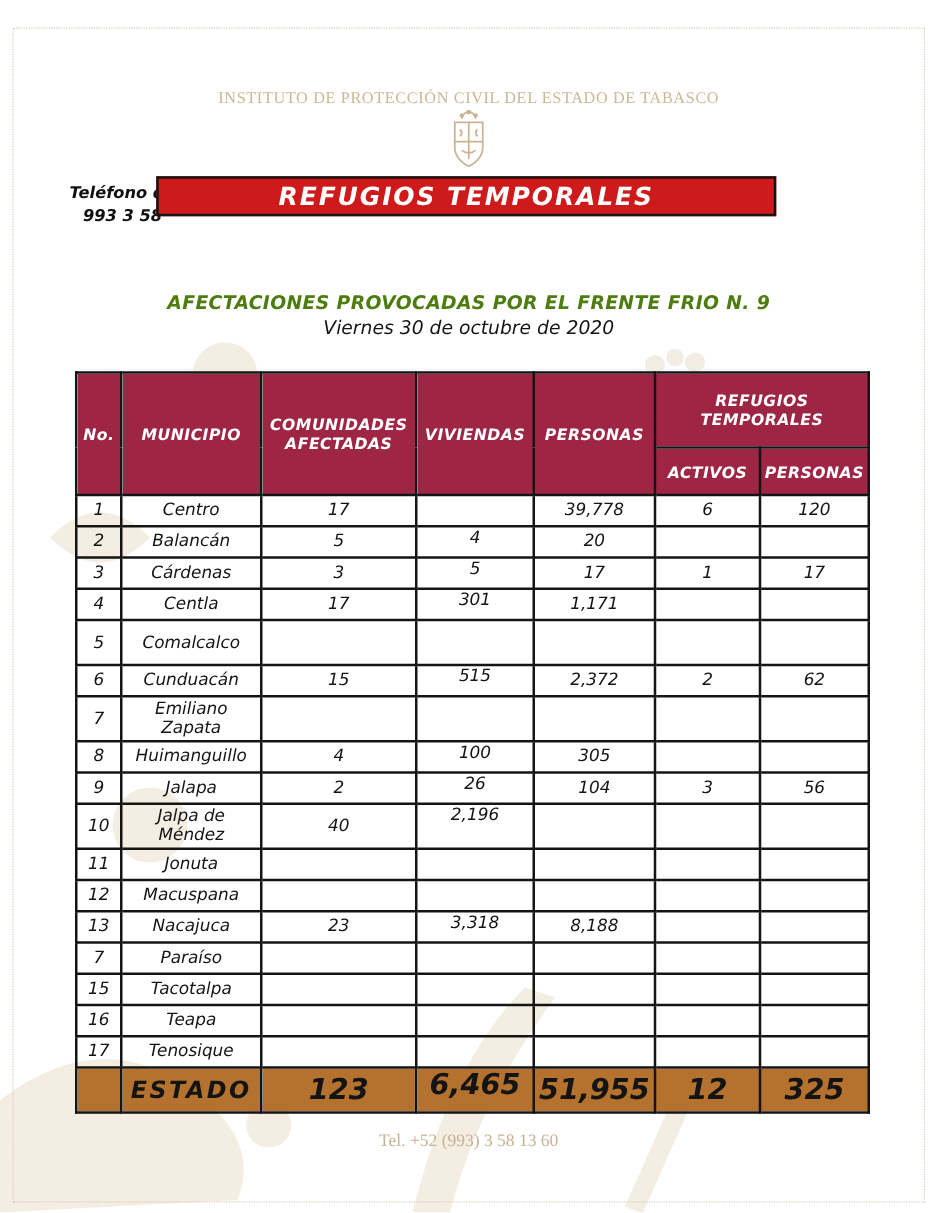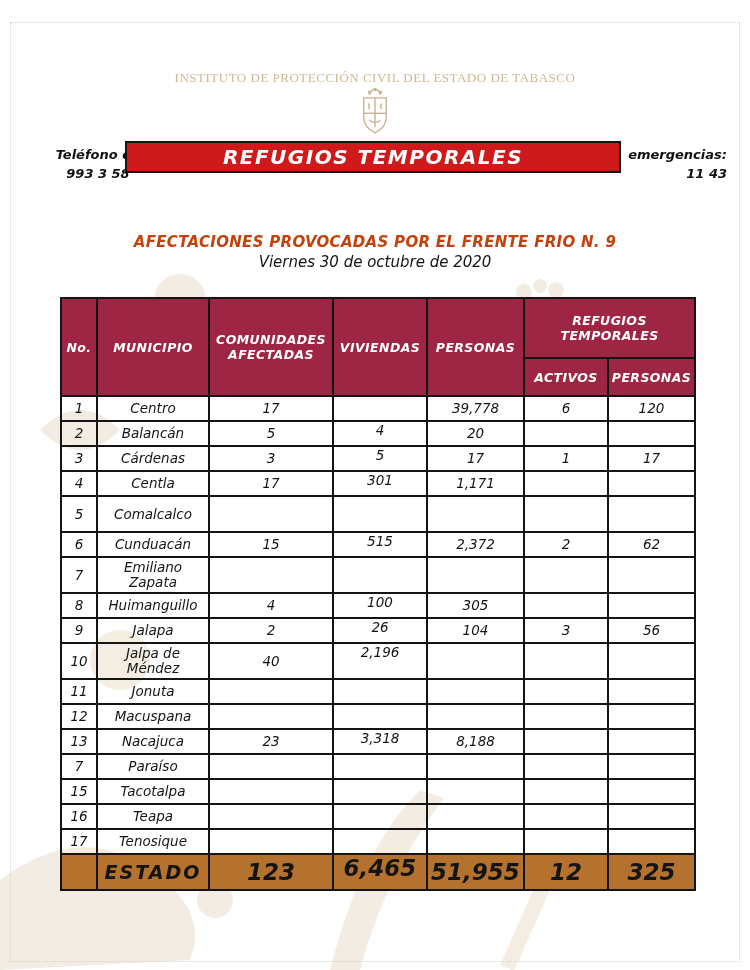--- a/index.html
+++ b/index.html
@@ -40,21 +40,21 @@
   .banner-bar span{
     color:#fff;font-weight:bold;font-style:italic;font-size:20px;letter-spacing:1.5px;
   }
   .banner-right{
     position:absolute;top:146px;left:612px;width:115px;text-align:right;
     font-size:13px;font-weight:bold;line-height:1.45;color:#111;
   }
   
   .report-title{
     position:absolute;top:233px;left:0;width:100%;text-align:center;
-    font-weight:bold;font-style:italic;font-size:15px;color:#c2410c;letter-spacing:.3px;
+    font-weight:bold;font-style:italic;font-size:15px;color:#4d7c0f;letter-spacing:.3px;
   }
   .report-date{
     position:absolute;top:253px;left:0;width:100%;text-align:center;
     font-style:italic;font-size:15px;color:#141414;
   }
   
   .tbl-wrap{position:absolute;top:297px;left:60px;}
   table{border-collapse:collapse;table-layout:fixed;width:634px;}
   th,td{border:2px solid #141414;padding:0 2px;overflow:hidden;}
   thead th{
@@ -123,24 +123,20 @@
     </svg>
     <div class="crest-caption">TABASCO</div>
   </div>
 
   <div class="banner-left script">
     <div>Teléfono de</div>
     <div>993 3 58</div>
   </div>
   <div class="banner-bar">
     <span>REFUGIOS TEMPORALES</span>
-  </div>
-  <div class="banner-right script">
-    <div>emergencias:</div>
-    <div>11 43</div>
   </div>
 
   <div class="report-title">AFECTACIONES PROVOCADAS POR EL FRENTE FRIO N. 9</div>
   <div class="report-date">Viernes 30 de octubre de 2020</div>
 
   <div class="tbl-wrap">
     <table>
       <colgroup>
         <col style="width:36px">
           <col style="width:112px">
@@ -343,15 +339,16 @@
           <td class="c-viviendas">6,465</td>
           <td>51,955</td>
           <td>12</td>
           <td>325</td>
         </tr>
       </tfoot>
     </table>
   </div>
 
   <div class="footer">
+    <div>Tel. +52 (993) 3 58 13 60</div>
   </div>
 
 </div>
 
 </body></html>

